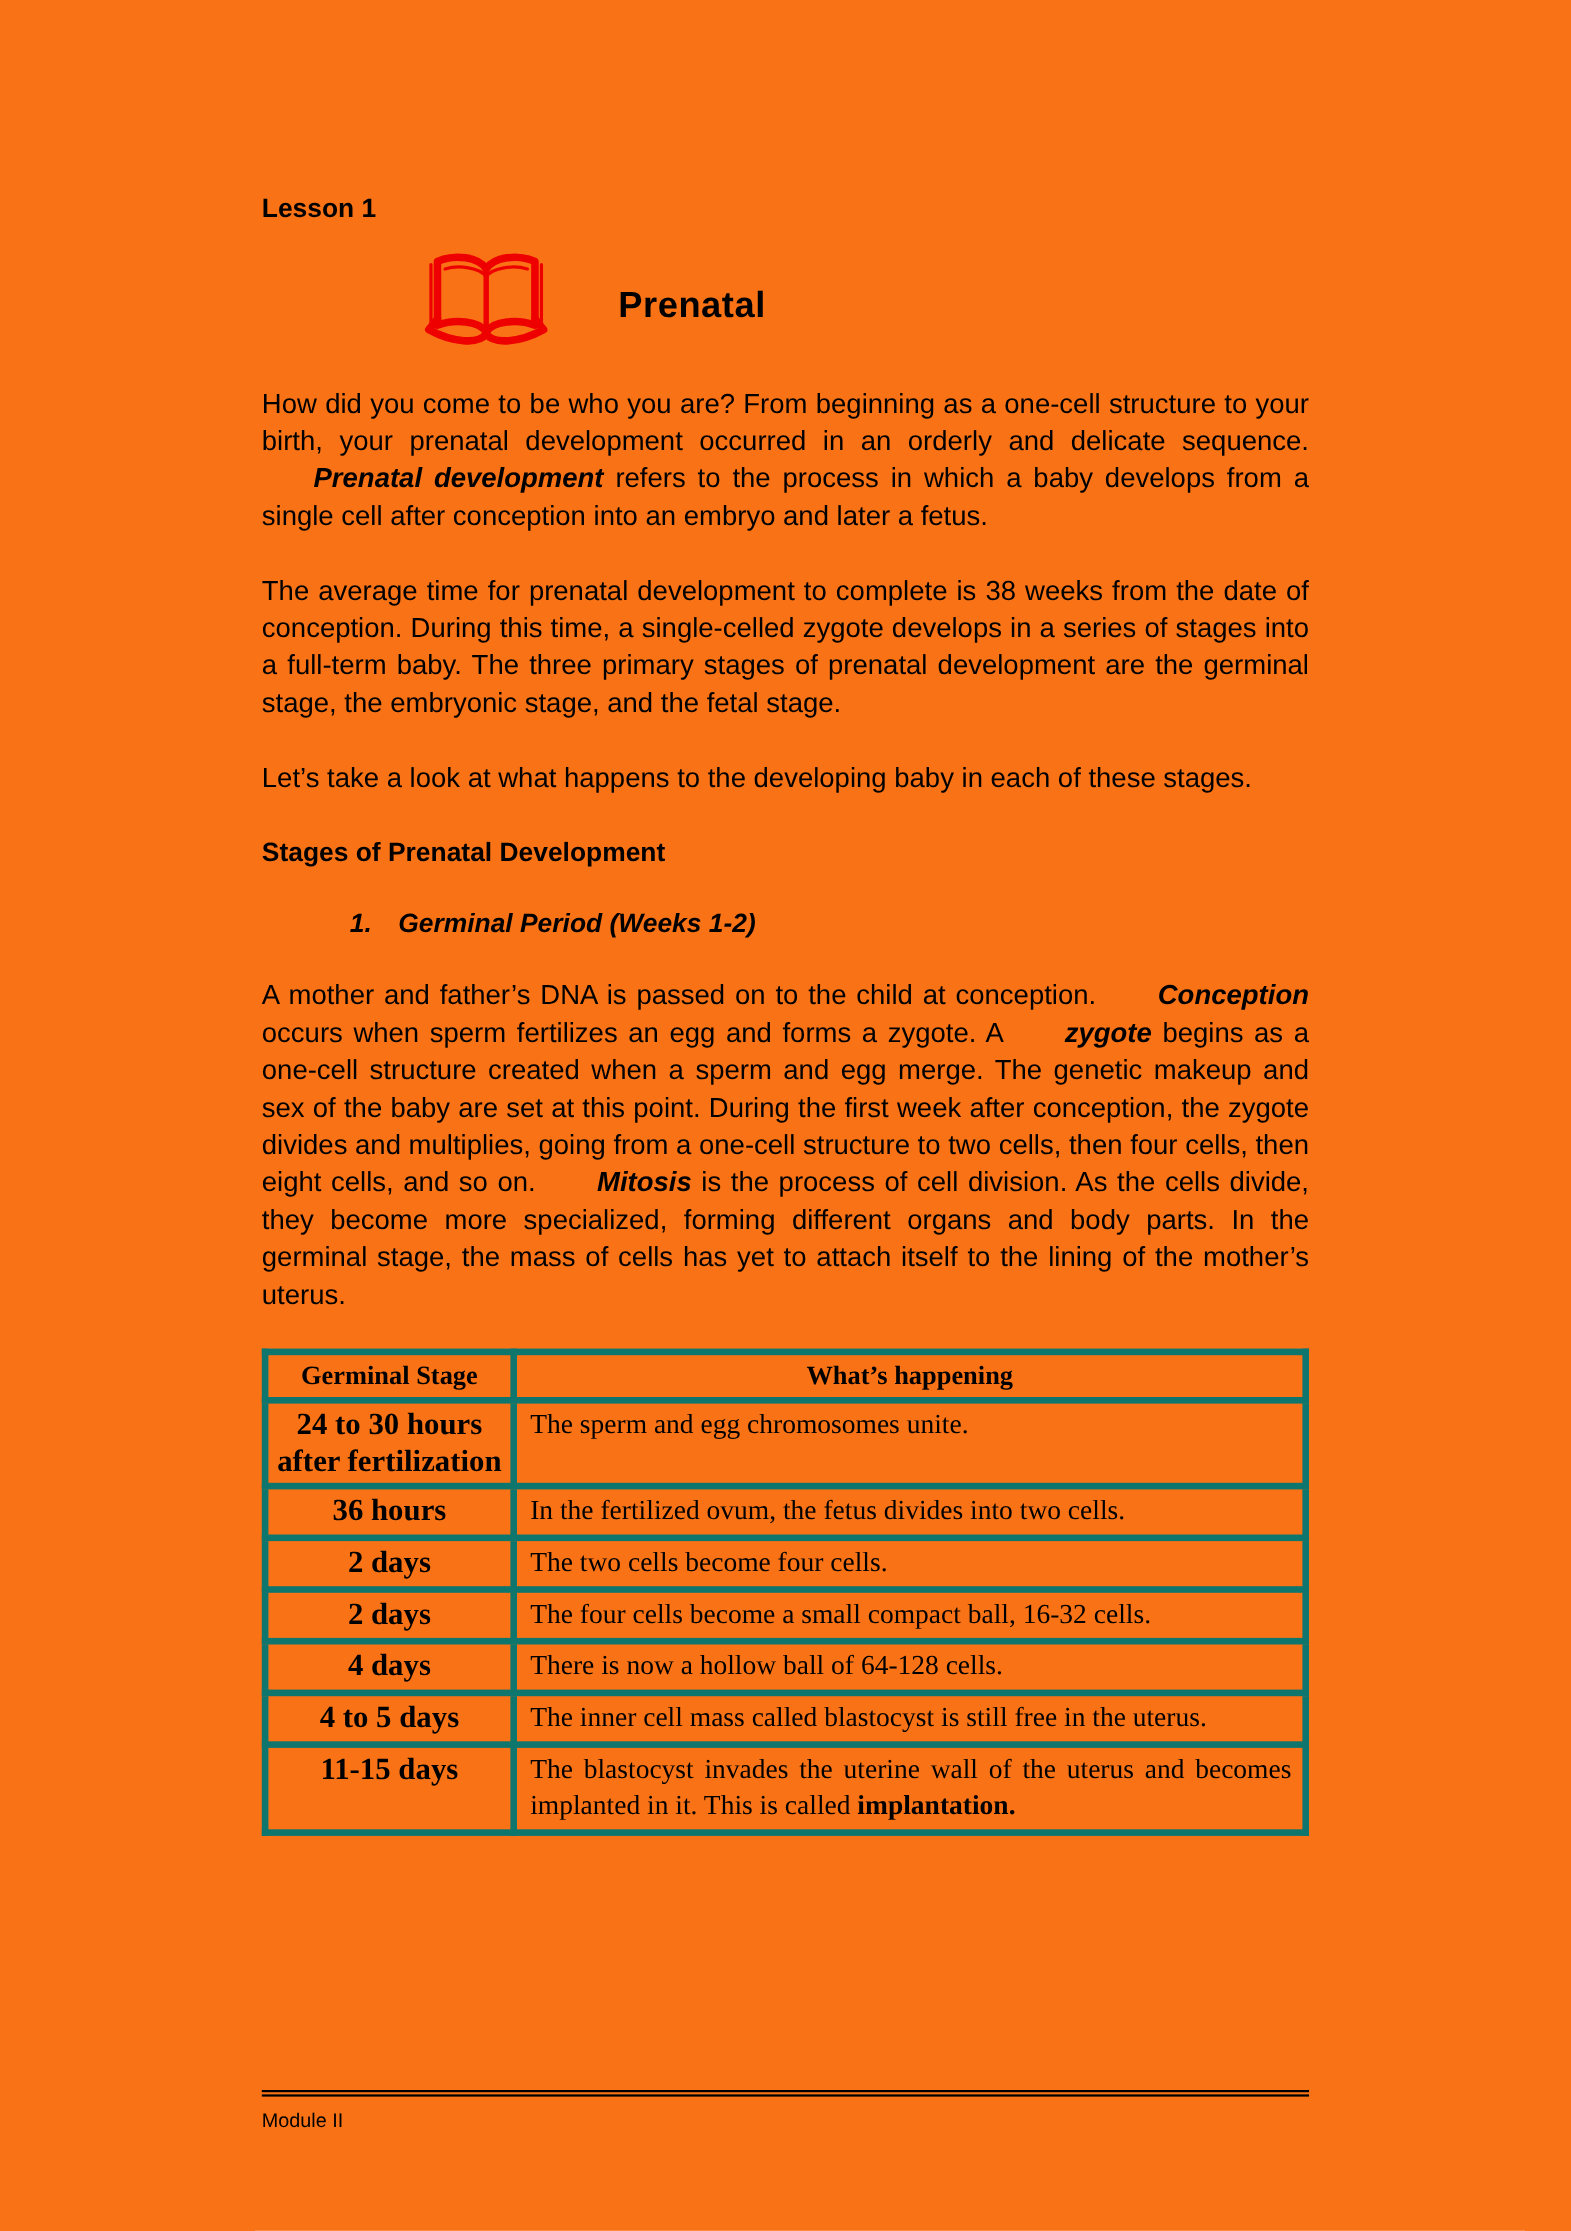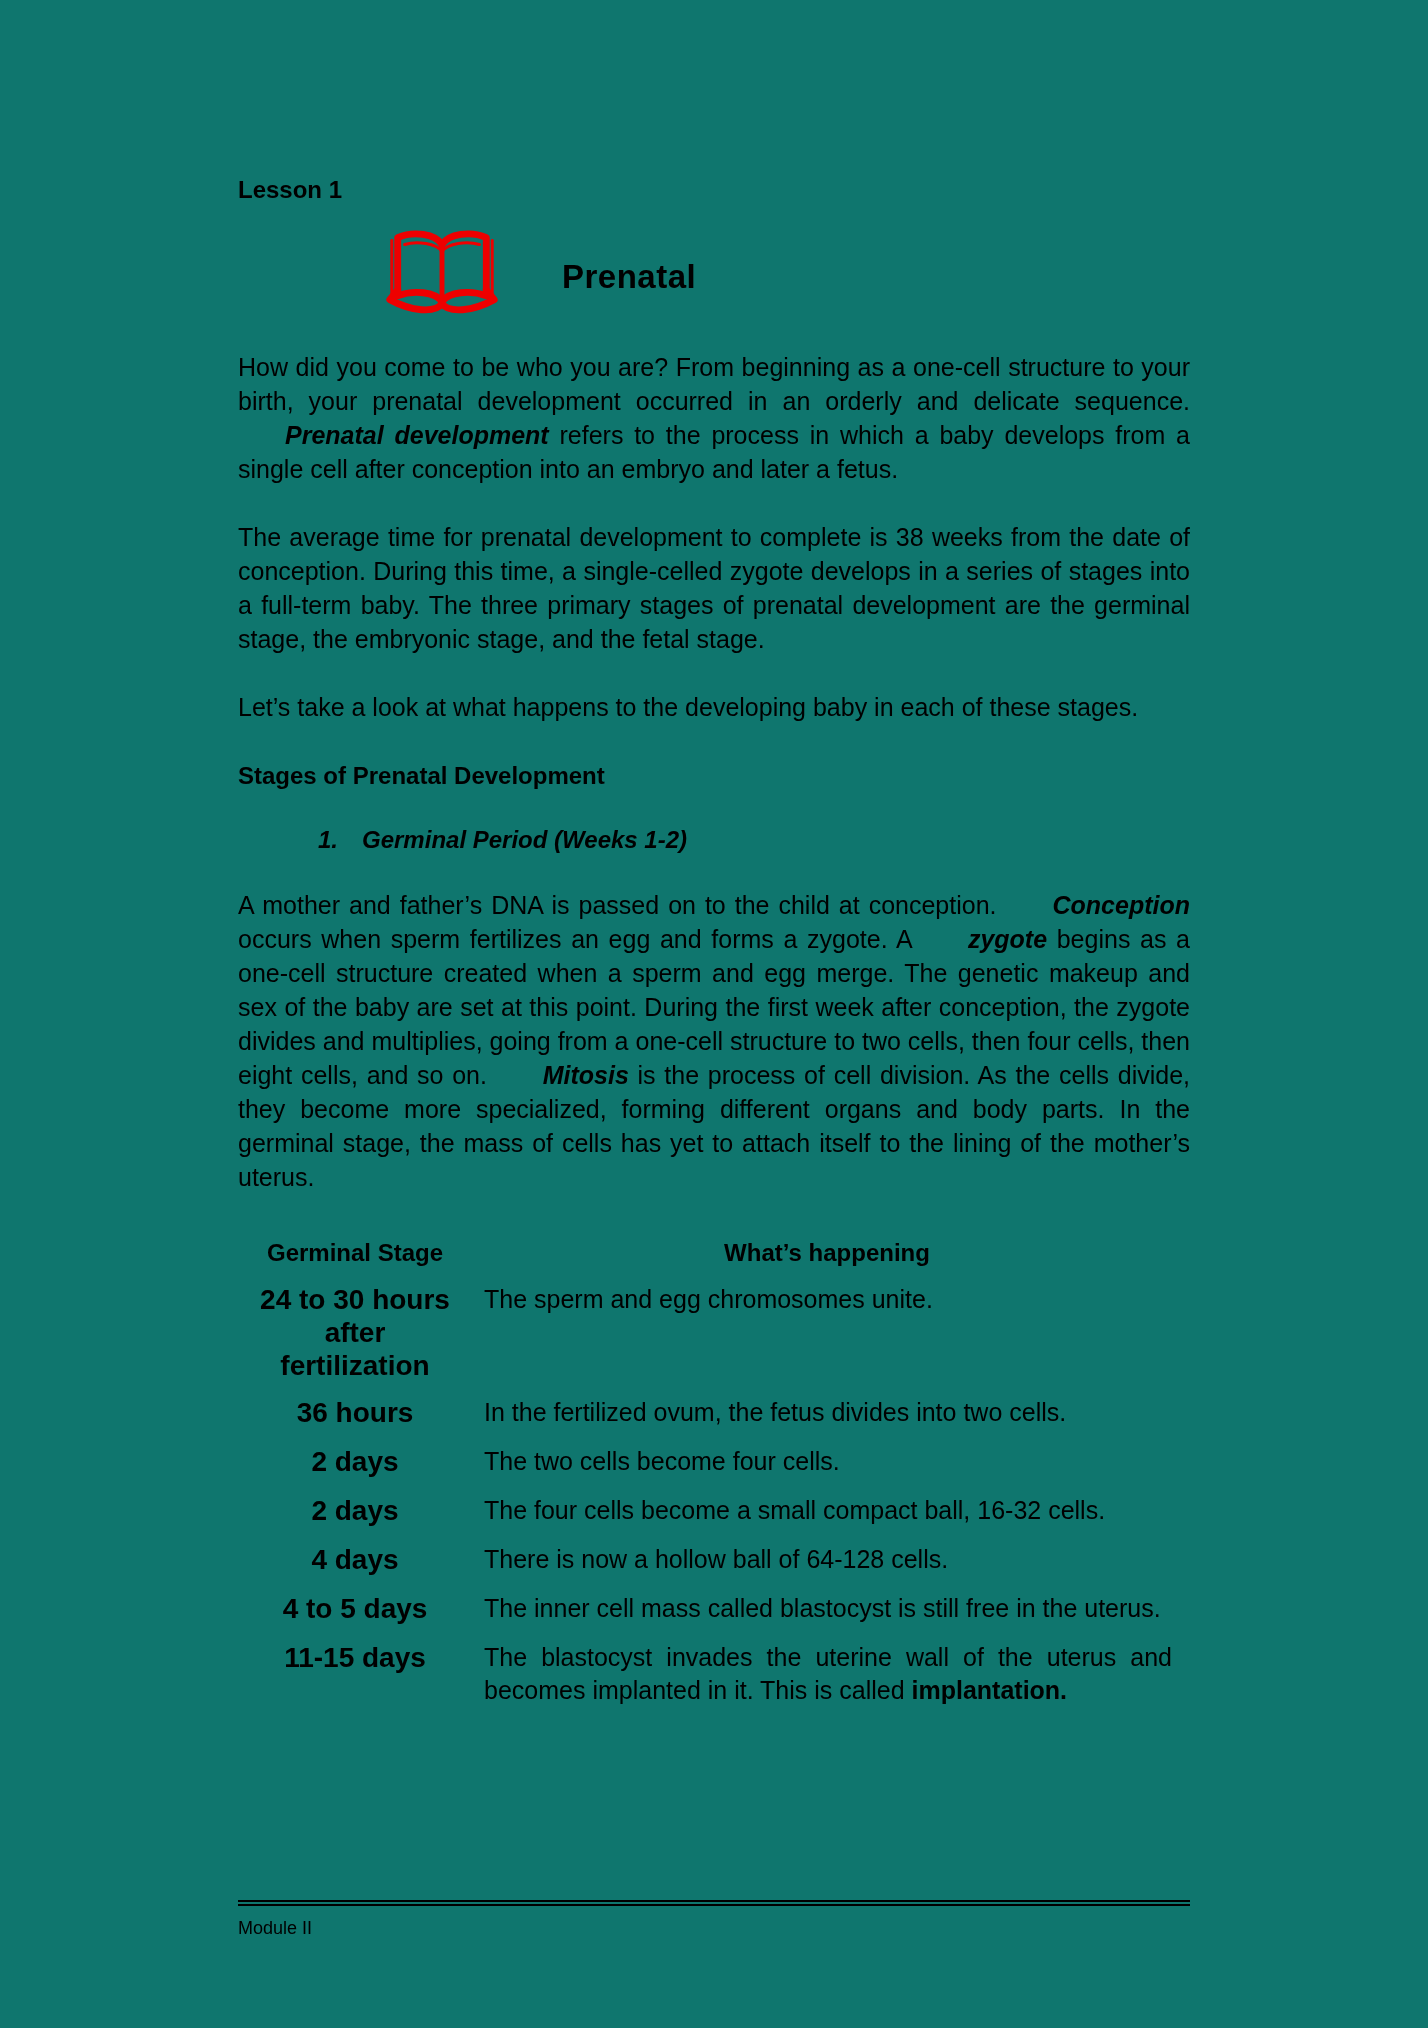--- a/index.html
+++ b/index.html
@@ -1,18 +1,18 @@
 <!DOCTYPE html>
 <html><head>
 <meta charset="utf-8">
 <style>
   html,body{margin:0;padding:0;background:#ffffff;}
   body{width:1428px;height:2028px;overflow:hidden;
        font-family:"Liberation Sans",sans-serif;color:#000;}
-  .page{position:relative;width:1428px;height:2028px;background:#0f766e;}
+  .page{position:relative;width:1428px;height:2028px;background:#f97316;}
   .content{position:absolute;left:238px;top:0;width:952px;}
 
   .lesson-label{margin:176px 0 0 0;font-size:24px;font-weight:bold;}
 
   .title-row{display:flex;align-items:center;margin-top:20px;}
   .book-icon-wrap{margin-left:140px;width:128px;height:106px;flex:0 0 auto;}
   .page-title{margin-left:56px;font-size:33px;font-weight:bold;letter-spacing:.5px;}
 
   .para{margin:0;font-size:25px;line-height:34px;text-align:justify;}
   .p1{margin-top:20px;}
@@ -22,21 +22,21 @@
   .run-b{font-weight:bold;}
 
   .section-heading{margin-top:38px;font-size:24px;font-weight:bold;}
   .sub-heading{margin-top:36px;padding-left:80px;font-size:24px;
                font-weight:bold;font-style:italic;display:flex;}
   .sub-num{margin-right:24px;}
 
   table.germinal{margin-top:32px;width:952px;border-collapse:collapse;
                  table-layout:fixed;}
   table.germinal col.c1{width:226px;}
-  table.germinal th,table.germinal td{border:8px solid #0f766e;vertical-align:top;}
+  table.germinal th,table.germinal td{border:6px solid #0f766e;vertical-align:top;font-family:Liberation Serif, serif;}
   table.germinal th{font-size:24px;font-weight:bold;text-align:center;
                     padding:3px 6px;line-height:32px;}
   td.col-stage{font-size:28px;font-weight:bold;text-align:center;
                padding:3px 6px;line-height:33px;}
   td.col-happening{font-size:25px;text-align:justify;
                    padding:3px 10px 5px 12px;line-height:33px;}
 
   .footer{position:absolute;left:238px;top:1900px;width:952px;}
   .rule-line{height:2px;background:#000;}
   .rule-line + .rule-line{margin-top:2px;}

